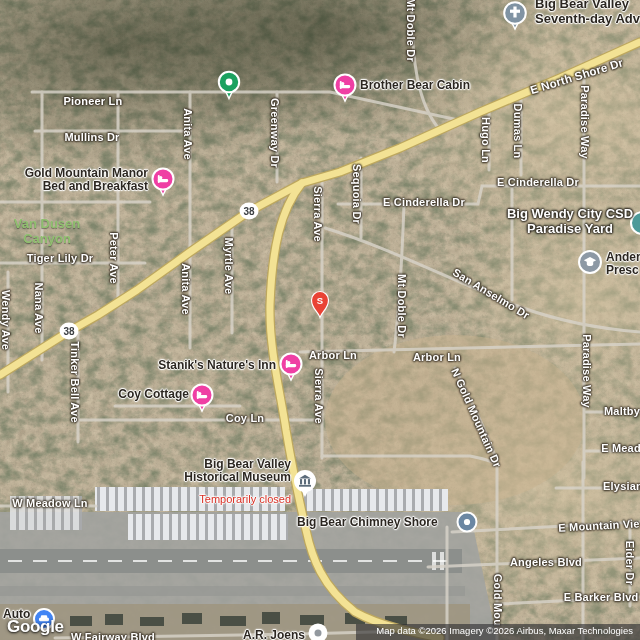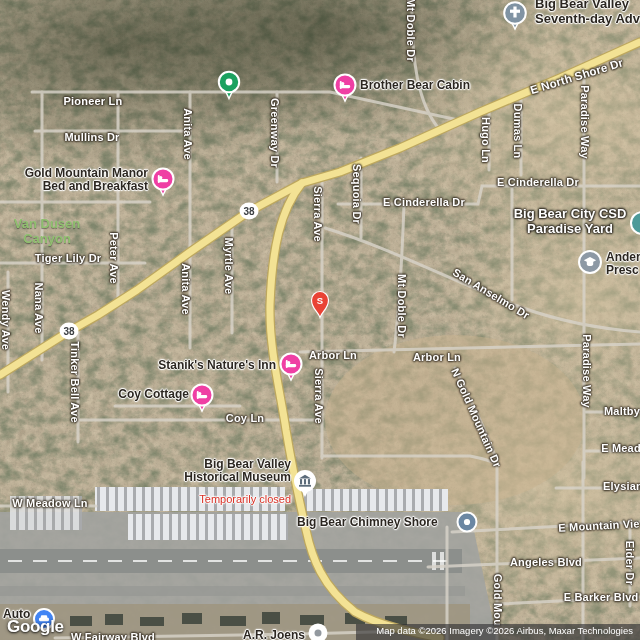--- a/index.html
+++ b/index.html
@@ -278,21 +278,21 @@
   <div class="st" style="left:584px;top:122px;transform:translate(-50%,-50%) rotate(90deg);">Paradise Way</div>
   <div class="st" style="left:424px;top:202px;">E Cinderella Dr</div>
   <div class="st" style="left:538px;top:182px;">E Cinderella Dr</div>
   <div class="st" style="left:356px;top:194px;transform:translate(-50%,-50%) rotate(90deg);">Sequoia Dr</div>
   <div class="st" style="left:317px;top:214px;transform:translate(-50%,-50%) rotate(90deg);">Sierra Ave</div>
   <div class="st" style="left:228px;top:266px;transform:translate(-50%,-50%) rotate(90deg);">Myrtle Ave</div>
   <div class="st" style="left:185px;top:289px;transform:translate(-50%,-50%) rotate(90deg);">Anita Ave</div>
   <div class="st" style="left:113px;top:258px;transform:translate(-50%,-50%) rotate(90deg);">Peter Ave</div>
   <div class="st" style="left:38px;top:308px;transform:translate(-50%,-50%) rotate(90deg);">Nana Ave</div>
   <div class="st" style="left:5px;top:320px;transform:translate(-50%,-50%) rotate(90deg);">Wendy Ave</div>
-  <div class="st" style="left:68px;top:258px;">Tiger Lily Dr</div>
+  <div class="st" style="left:60px;top:258px;">Tiger Lily Dr</div>
   <div class="st" style="left:74px;top:382px;transform:translate(-50%,-50%) rotate(90deg);">Tinker Bell Ave</div>
   <div class="st" style="left:491px;top:294px;transform:translate(-50%,-50%) rotate(31deg);">San Anselmo Dr</div>
   <div class="st" style="left:401px;top:306px;transform:translate(-50%,-50%) rotate(90deg);">Mt Doble Dr</div>
   <div class="st" style="left:333px;top:355px;">Arbor Ln</div>
   <div class="st" style="left:437px;top:357px;">Arbor Ln</div>
   <div class="st" style="left:318px;top:396px;transform:translate(-50%,-50%) rotate(90deg);">Sierra Ave</div>
   <div class="st" style="left:245px;top:418px;">Coy Ln</div>
   <div class="st" style="left:586px;top:371px;transform:translate(-50%,-50%) rotate(90deg);">Paradise Way</div>
   <div class="st" style="left:622px;top:411px;text-align:center;">Maltby</div>
   <div class="st" style="left:621px;top:448px;">E Mead</div>
@@ -313,21 +313,21 @@
   <div class="poi vmid" style="left:360px;top:86px;">Brother Bear Cabin</div>
   <div class="poi green ctr" style="left:47px;top:232px;">
     <div>Van Dusen</div>
     <div>Canyon</div>
   </div>
   <div class="poi vmid rgt" style="right:492px;top:180px;">
     <div>Gold Mountain Manor</div>
     <div>Bed and Breakfast</div>
   </div>
   <div class="poi white lg ctr" style="left:570px;top:222px;">
-    <div>Big Bear City CSD</div>
+    <div>Big Wendy City CSD</div>
     <div>Paradise Yard</div>
   </div>
   <div class="poi" style="left:606px;top:251px;">
     <div>Ander</div>
     <div>Presc</div>
   </div>
   <div class="poi vmid rgt" style="right:364px;top:366px;">Stanik's Nature's Inn</div>
   <div class="poi vmid rgt" style="right:451px;top:395px;">Coy Cottage</div>
   <div class="poi vmid rgt" style="right:349px;top:482px;">
     <div>Big Bear Valley</div>

